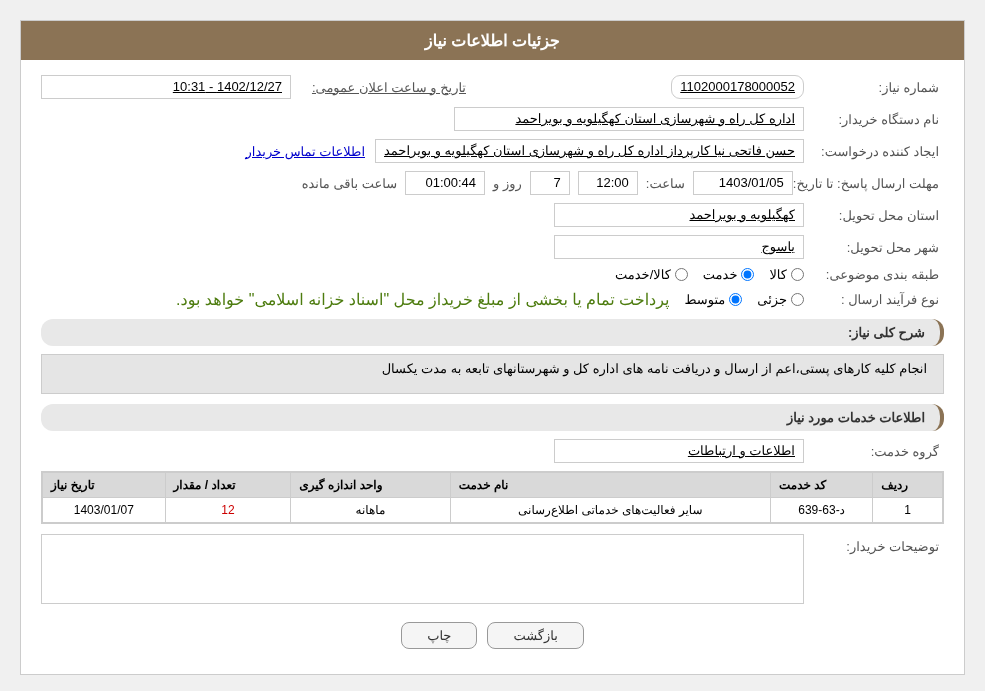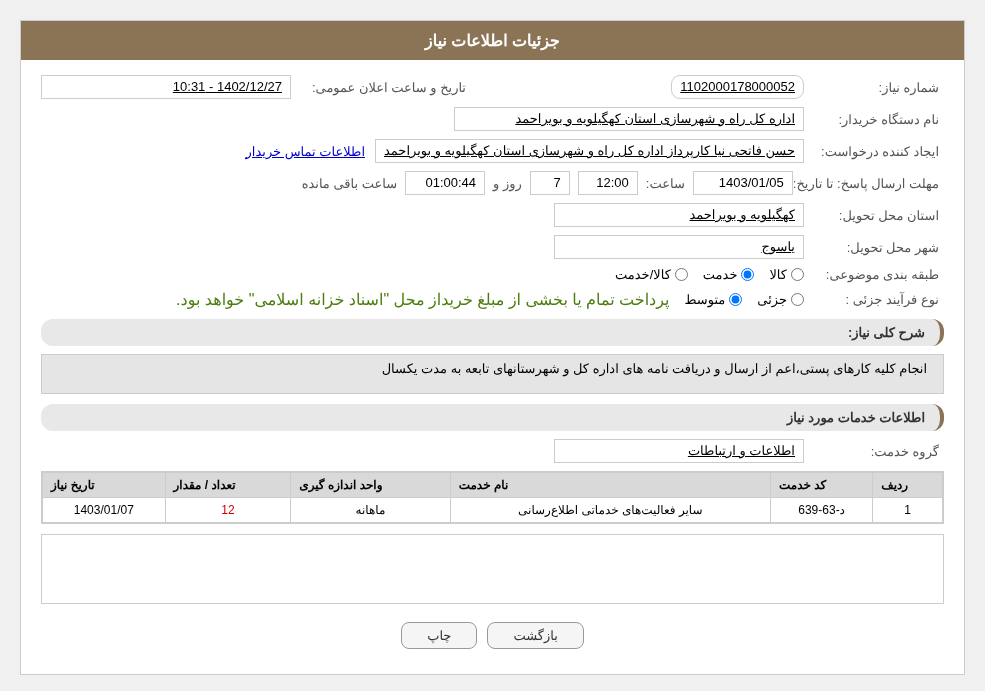--- a/index.html
+++ b/index.html
@@ -171,21 +171,21 @@
   <div class="header">
     <span>جزئیات اطلاعات نیاز</span>
   </div>
 
   <div class="content">
 
     <div class="row">
       <span class="label">شماره نیاز:</span>
       <div class="value-box small">1102000178000052</div>
       <span style="flex:1"></span>
-      <span class="label" style="min-width:180px;">تاریخ و ساعت اعلان عمومی:</span>
+      <span class="label" style="min-width:180px;text-decoration:underline;">تاریخ و ساعت اعلان عمومی:</span>
       <div class="value-box medium">1402/12/27 - 10:31</div>
     </div>
 
     <div class="row">
       <span class="label">نام دستگاه خریدار:</span>
       <div class="value-box wide">اداره کل راه و شهرسازی استان کهگیلویه و بویراحمد</div>
     </div>
 
     <div class="row">
       <span class="label">ایجاد کننده درخواست:</span>
@@ -228,21 +228,21 @@
           <span>خدمت</span>
         </div>
         <div class="radio-item">
           <input type="radio" name="category" style="">
           <span>کالا/خدمت</span>
         </div>
       </div>
     </div>
 
     <div class="row">
-      <span class="label">نوع فرآیند جزئی :</span>
+      <span class="label">نوع فرآیند ارسال :</span>
       <div class="radio-group">
         <div class="radio-item">
           <input type="radio" name="process" style="">
           <span>جزئی</span>
         </div>
         <div class="radio-item">
           <input type="radio" name="process" checked="" style="">
           <span>متوسط</span>
         </div>
       </div>
@@ -284,20 +284,21 @@
       <td>سایر فعالیت‌های خدماتی اطلاع‌رسانی</td>
       <td>ماهانه</td>
       <td class="red">12</td>
       <td>1403/01/07</td>
     </tr>
           </tbody>
       </table>
     </div>
 
     <div class="description-row">
+      <span class="description-label">توضیحات خریدار:</span>
       <div style="flex:1;">
         <textarea class="textarea-box" style=""></textarea>
       </div>
     </div>
 
     <div class="buttons-row">
       <button class="btn btn-back">بازگشت</button>
       <button class="btn btn-print">چاپ</button>
     </div>
 

